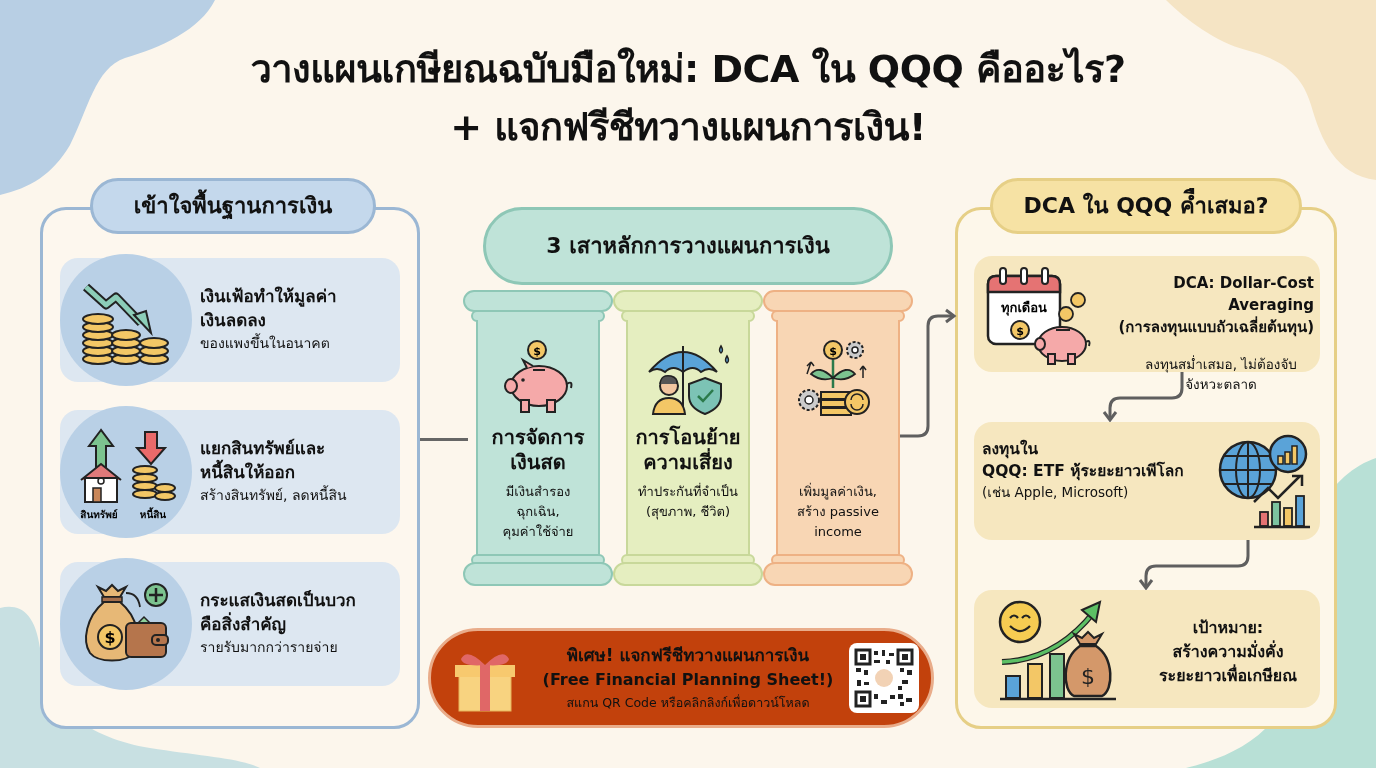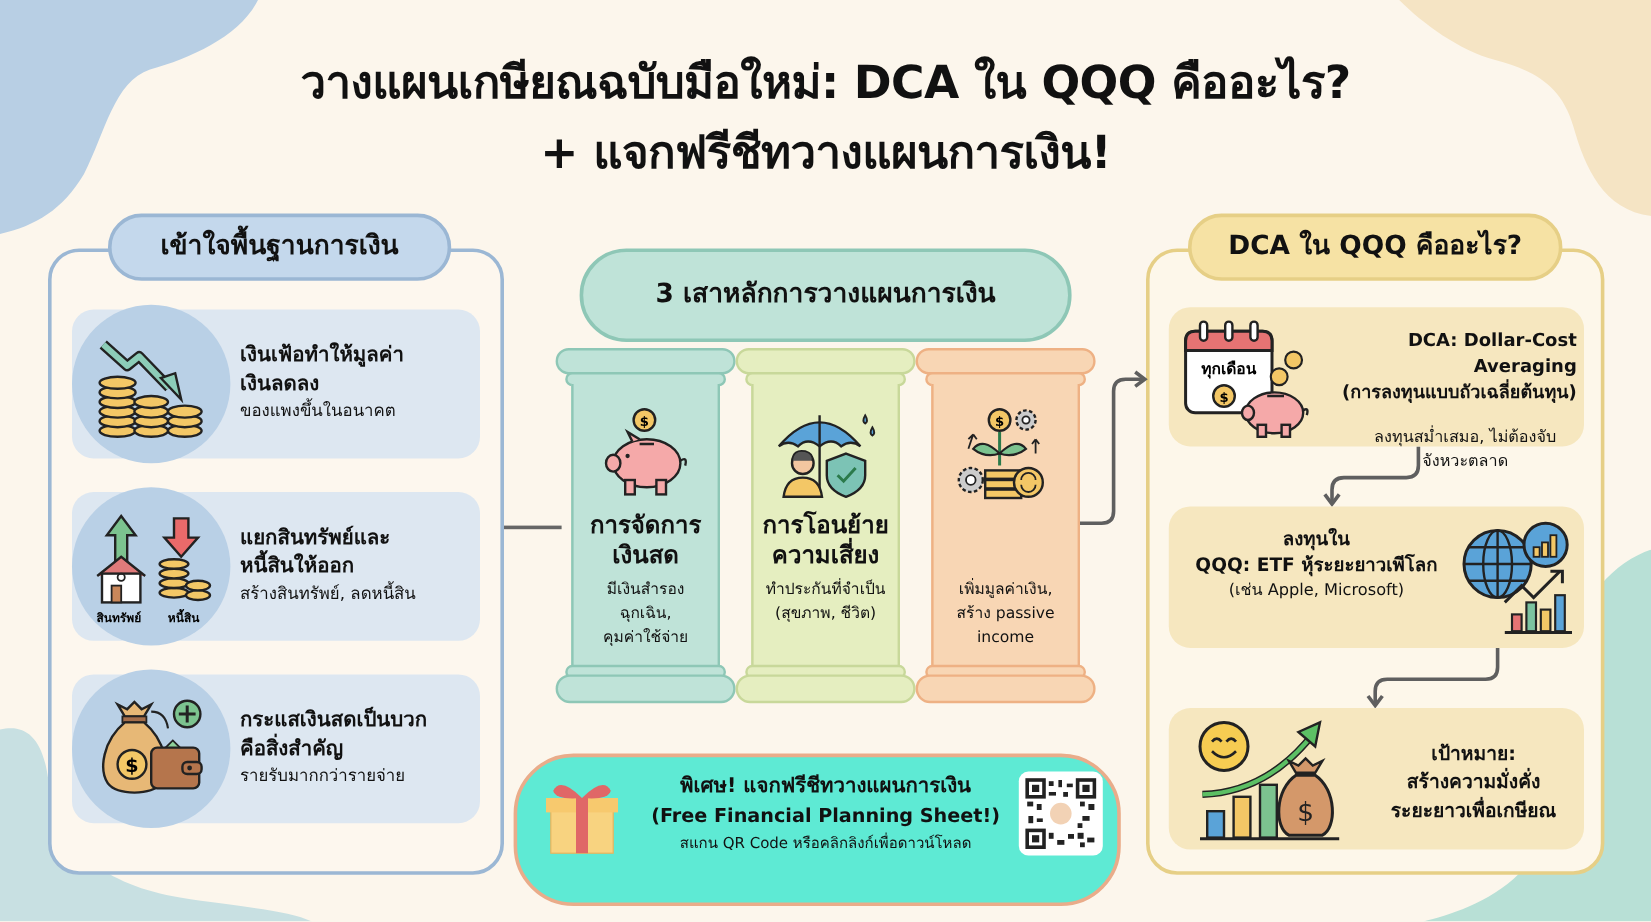--- a/index.html
+++ b/index.html
@@ -66,22 +66,22 @@
   .pillar .ptitle { position: absolute; left: 0; right: 0; top: 135px; text-align: center; font-weight: bold; font-size: 20px; line-height: 25px; }
   .pillar .psub { position: absolute; left: 4px; right: 4px; top: 192px; text-align: center; font-size: 13px; line-height: 20px; }
   .p1 .cap,.p1 .cap2,.p1 .base,.p1 .base2 { background: #bfe3d8; border-color: #8ec7b6; }
   .p1 .shaft { background: #bfe3d8; border-color: #8ec7b6; }
   .p2 .cap,.p2 .cap2,.p2 .base,.p2 .base2 { background: #e5eec0; border-color: #c8d89a; }
   .p2 .shaft { background: #e5eec0; border-color: #c8d89a; }
   .p3 .cap,.p3 .cap2,.p3 .base,.p3 .base2 { background: #f8d6b4; border-color: #eeb184; }
   .p3 .shaft { background: #f8d6b4; border-color: #eeb184; }
 
   .promo {
-    position: absolute; left: 428px; top: 628px; width: 506px; height: 127px;
-    background: #5eead4; border: 3px solid #e9ac8a; border-radius: 50px; z-index: 2;
+    position: absolute; left: 428px; top: 628px; width: 506px; height: 100px;
+    background: #c2410c; border: 3px solid #e9ac8a; border-radius: 50px; z-index: 2;
   }
   .promo .gift { position: absolute; left: 22px; top: 14px; }
   .promo .ptxt { position: absolute; left: 92px; top: 12px; width: 330px; text-align: center; }
   .promo .l1 { font-weight: bold; font-size: 17px; line-height: 25px; }
   .promo .l2 { font-weight: bold; font-size: 16px; line-height: 24px; }
   .promo .l3 { font-size: 12.5px; line-height: 22px; }
   .promo .qr { position: absolute; right: 12px; top: 12px; width: 70px; height: 70px; background: #fff; border-radius: 8px; padding: 5px; }
 
   
   .right-panel {
@@ -357,21 +357,21 @@
         <rect x="44" y="46" width="5" height="5"></rect>
           <rect x="52" y="50" width="6" height="4"></rect>
           <rect x="46" y="54" width="4" height="4"></rect>
       </g>
       <circle cx="30" cy="30" r="9" fill="#f2d2b5"></circle>
     </svg>
   </div>
 </div>
 
 <div class="right-panel"></div>
-<div class="pill right-pill">DCA ใน QQQ คืออะไร?</div>
+<div class="pill right-pill">DCA ใน QQQ คืำเสมอ?</div>
 
 <div class="rcard" style="top:256px;height:116px">
   <div style="position:absolute;left:10px;top:8px">
     <svg width="112" height="104" viewBox="0 0 112 104">
       <rect x="4" y="12" width="72" height="68" rx="8" fill="#fff" stroke="#222" stroke-width="2.5"></rect>
       <path d="M4 20 Q4 12 12 12 H68 Q76 12 76 20 V28 H4 Z" fill="#e57373" stroke="#222" stroke-width="2.5"></path>
       <rect x="16" y="4" width="6" height="16" rx="3" fill="#fff" stroke="#222" stroke-width="2"></rect>
       <rect x="37" y="4" width="6" height="16" rx="3" fill="#fff" stroke="#222" stroke-width="2"></rect>
       <rect x="58" y="4" width="6" height="16" rx="3" fill="#fff" stroke="#222" stroke-width="2"></rect>
       <text x="40" y="48" text-anchor="middle" font-size="13" font-weight="bold" font-family="DejaVu Sans, sans-serif">ทุกเดือน</text>
@@ -396,21 +396,21 @@
     </div>
   </div>
 </div>
 
 <svg class="connector" style="left:1100px;top:372px" width="90" height="52" viewBox="0 0 90 52">
   <path d="M82 0 V16 Q82 26 72 26 H20 Q10 26 10 36 V46" stroke="#5f5f5f" stroke-width="3" fill="none"></path>
   <path d="M4 40 L10 48 L16 40" stroke="#5f5f5f" stroke-width="3" fill="none"></path>
 </svg>
 
 <div class="rcard" style="top:422px;height:118px">
-  <div style="position:absolute;left:8px;top:16px;width:230px;text-align:center">
+  <div style="position:absolute;left:8px;top:16px;width:230px;">
     <div class="head" style="font-size:15.5px">ลงทุนใน</div>
     <div class="head" style="font-size:15.5px">QQQ: ETF หุ้ระยะยาวเพีโลก</div>
     <div class="sub">(เช่น Apple, Microsoft)</div>
   </div>
   <div style="position:absolute;right:8px;top:10px">
     <svg width="96" height="100" viewBox="0 0 96 100">
       <circle cx="32" cy="38" r="28" fill="#5aa3d8" stroke="#222" stroke-width="2.5"></circle>
       <ellipse cx="32" cy="38" rx="12" ry="28" fill="none" stroke="#222" stroke-width="2"></ellipse>
       <path d="M4 38 H60 M8 24 H56 M8 52 H56 M32 10 V66" stroke="#222" stroke-width="2"></path>
       <circle cx="72" cy="22" r="18" fill="#5aa3d8" stroke="#222" stroke-width="2.5"></circle>

